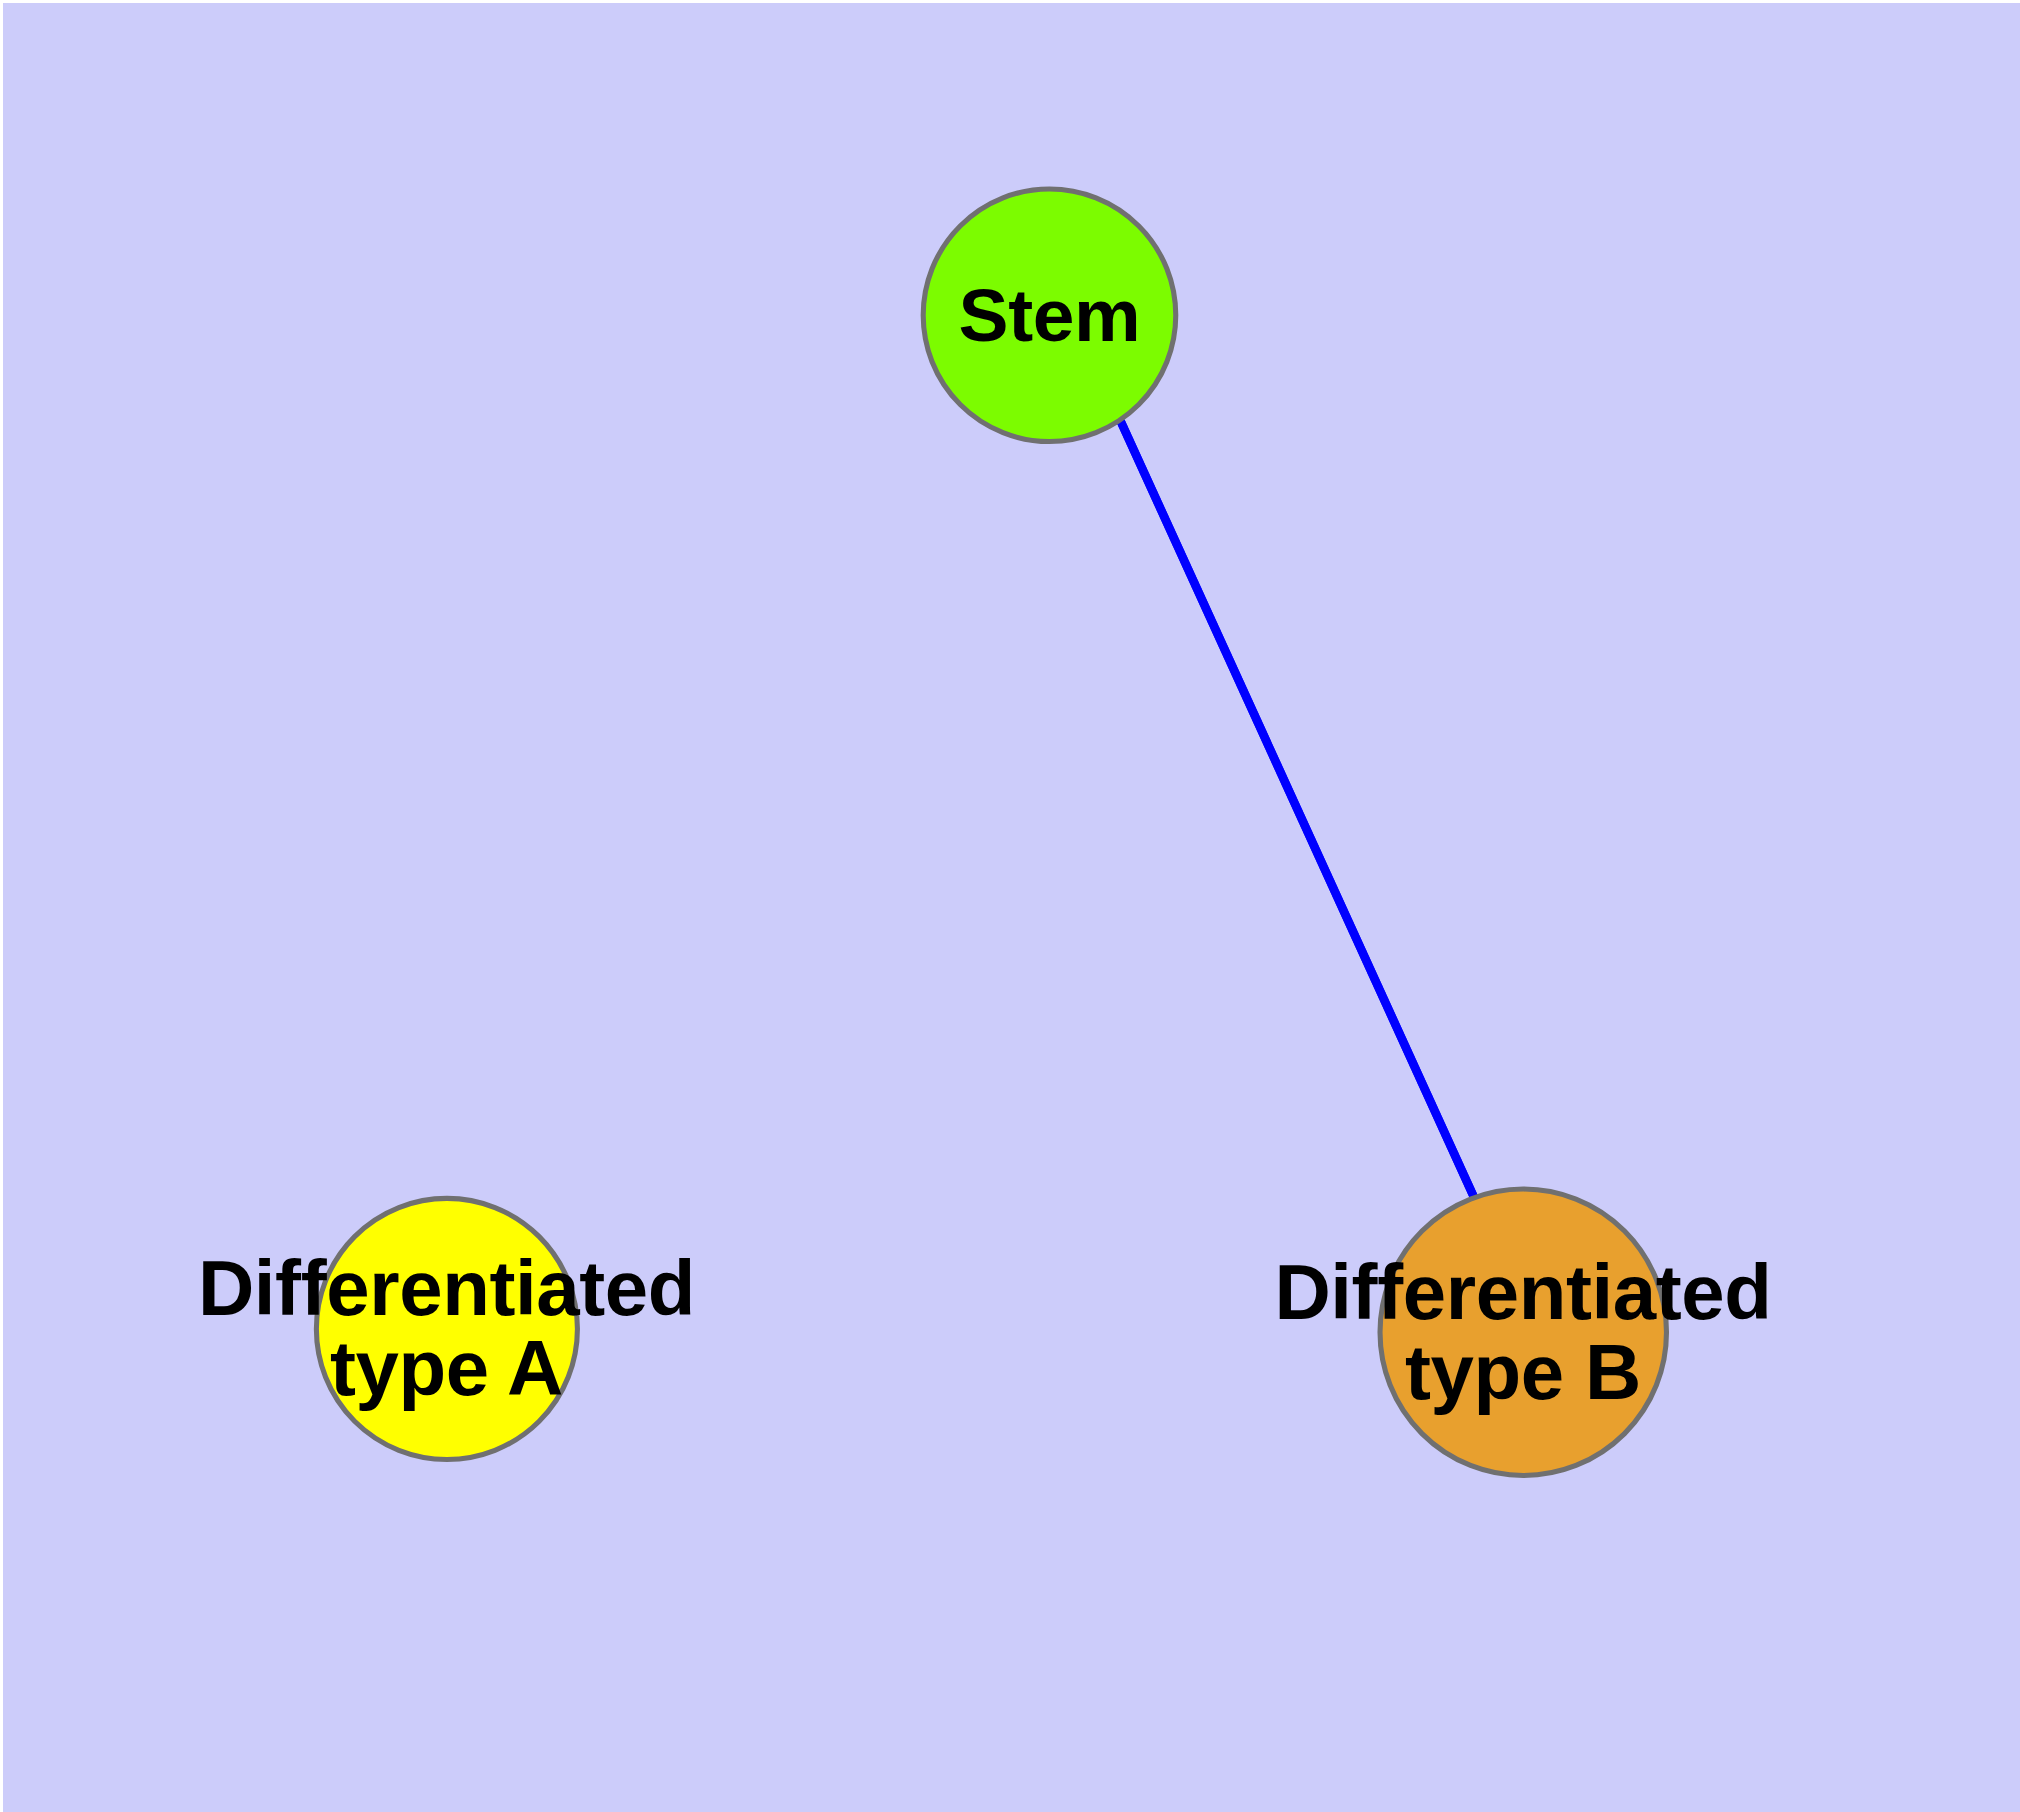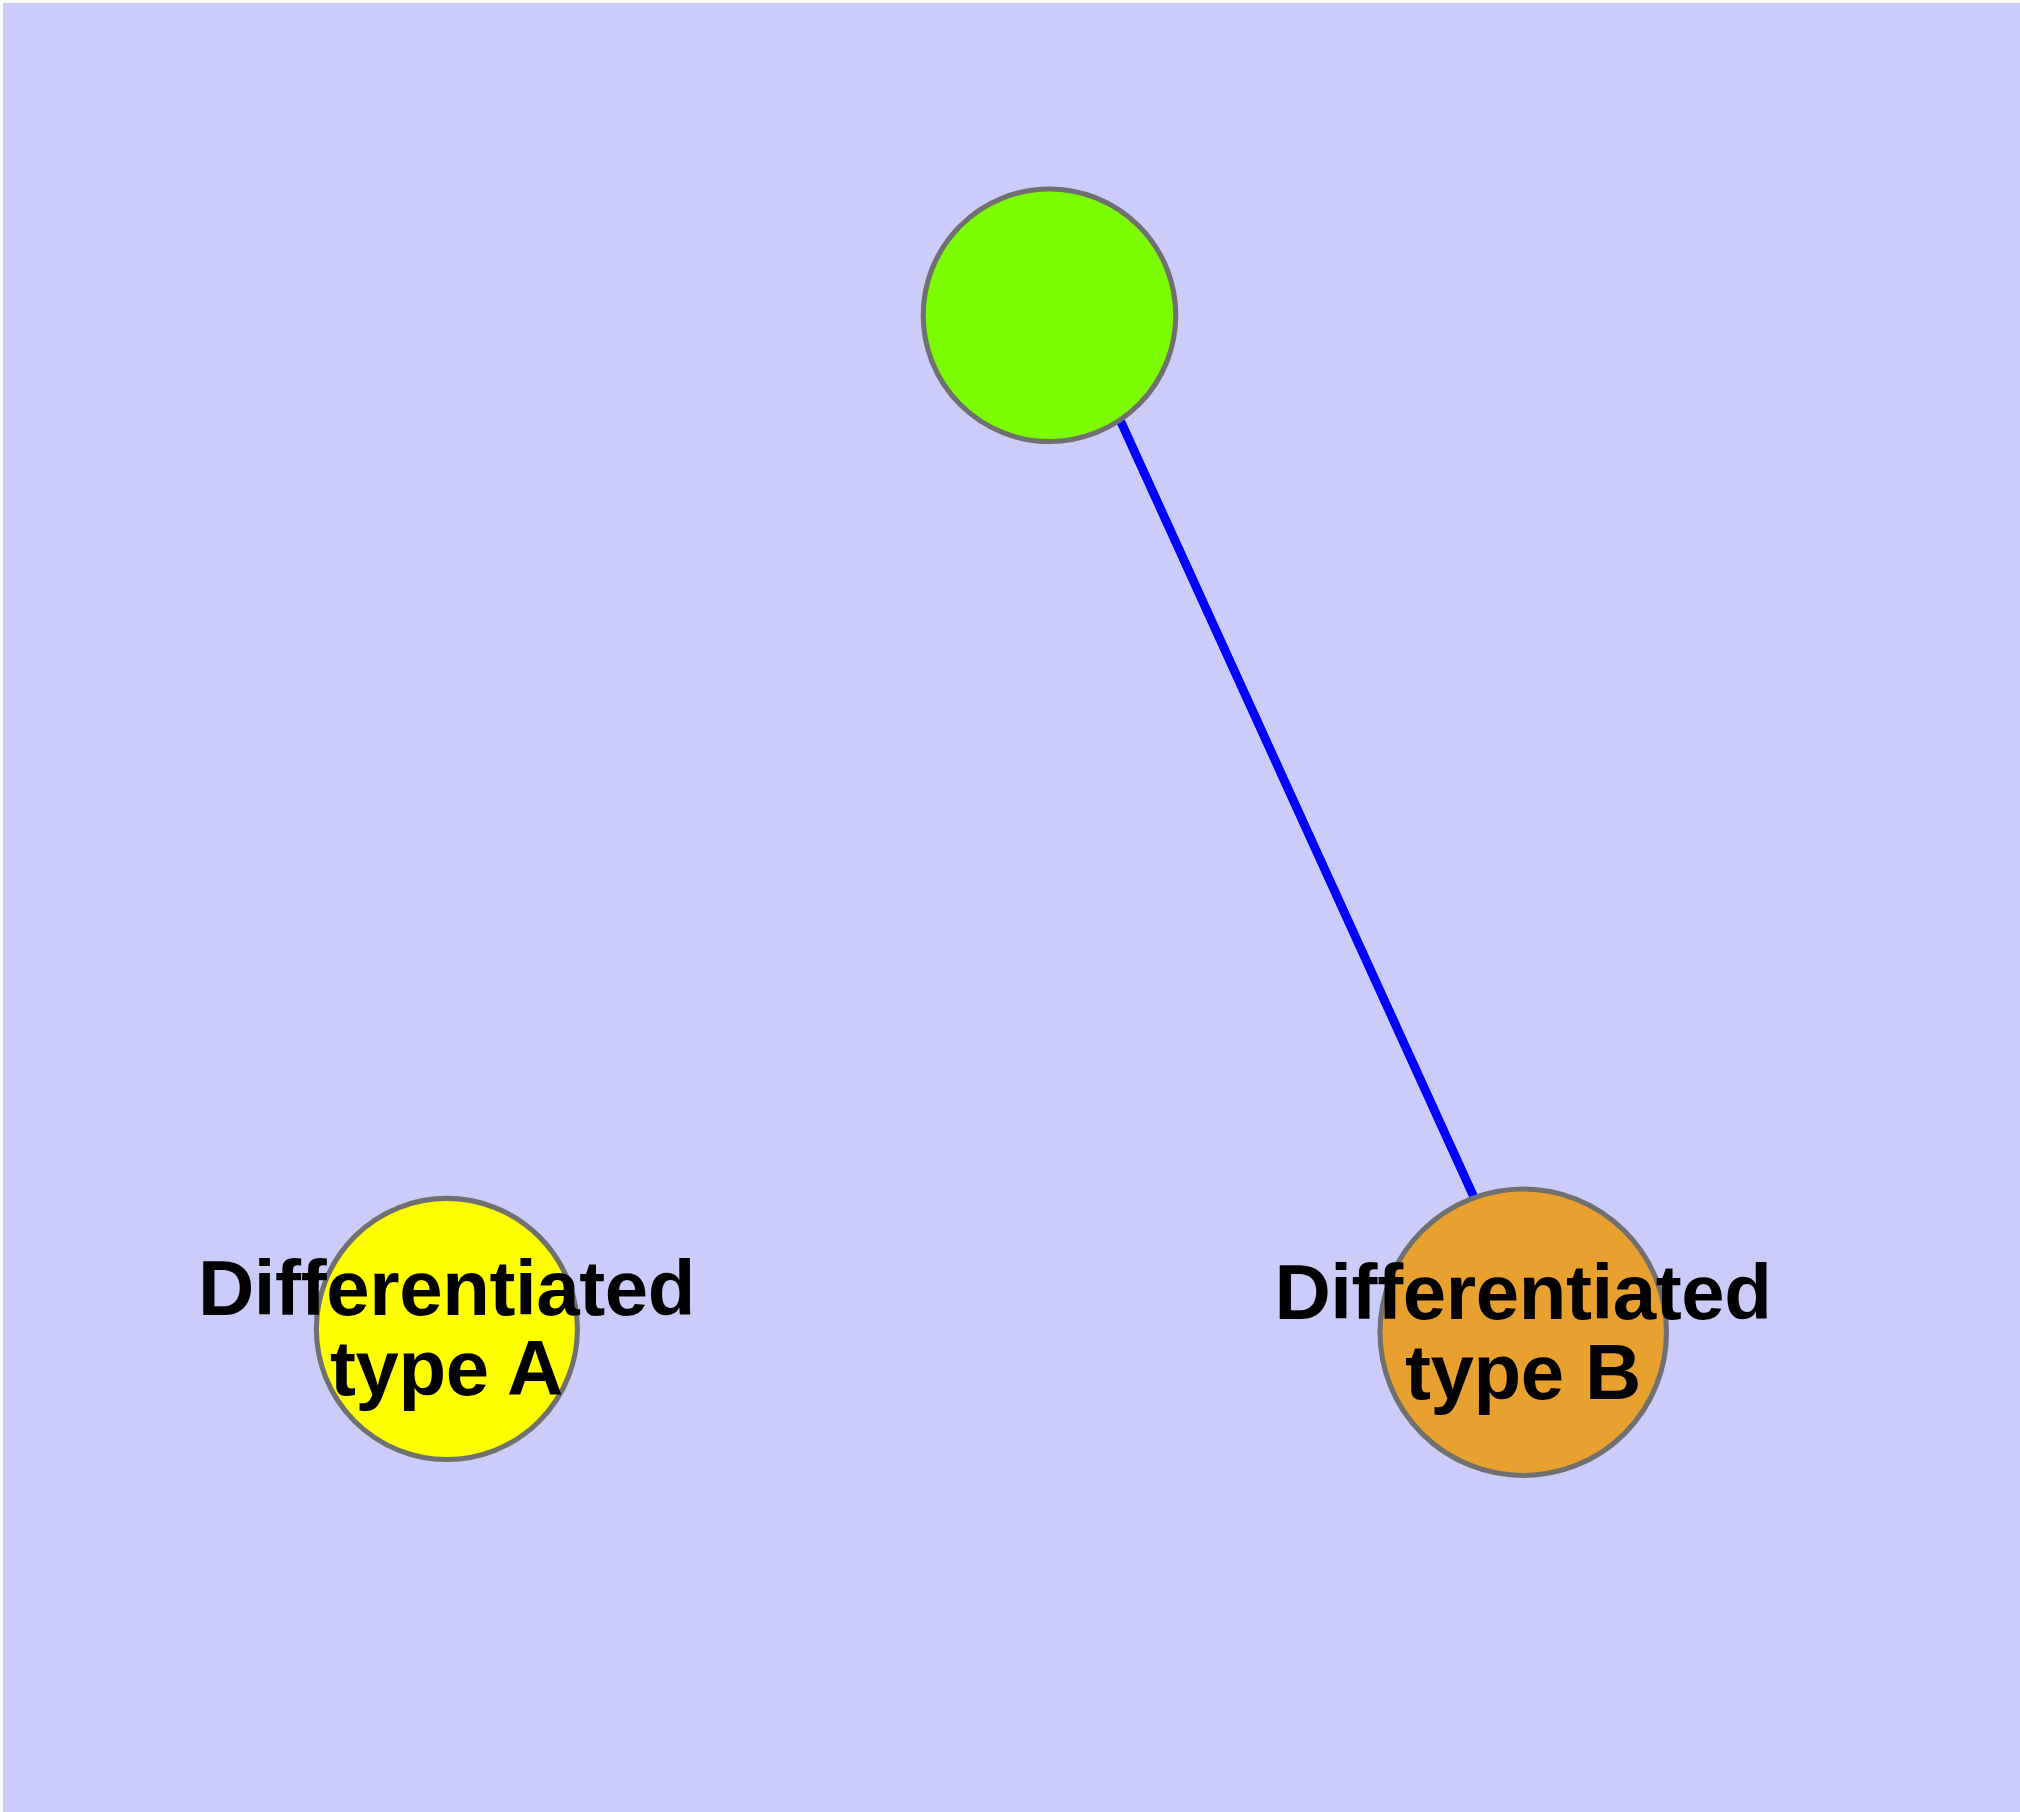--- a/index.html
+++ b/index.html
@@ -74,20 +74,21 @@
       <line x1="1322" y1="497" x2="1750" y2="1437" stroke="#0000ff" stroke-width="10" stroke-linecap="butt"></line>
       <line x1="1322" y1="497" x2="1750" y2="1437" stroke="#0000ff" stroke-width="10" stroke-linecap="butt"></line>
     </g>
     <g>
       <circle cx="1238" cy="372" r="149" fill="#7cfc00" stroke="#707070" stroke-width="6"></circle>
       <circle cx="527" cy="1568" r="154" fill="#ffff00" stroke="#707070" stroke-width="6"></circle>
       <circle cx="1797" cy="1572" r="169" fill="#e8a02e" stroke="#707070" stroke-width="6"></circle>
     </g>
   </svg>
 
+  <div class="node-label" id="label-stem" style="font-size: 75px; left: 753px; top: 277px;">Stem</div>
 
   <div class="node-label" id="label-diff-a" style="font-size: 78px; left: -19.5px; top: 1249px;">Differentiated
 type A</div>
 
   <div class="node-label" id="label-diff-b" style="font-size: 78px; left: 1057px; top: 1253px;">Differentiated
 type B</div>
 
 </div>
 
 

